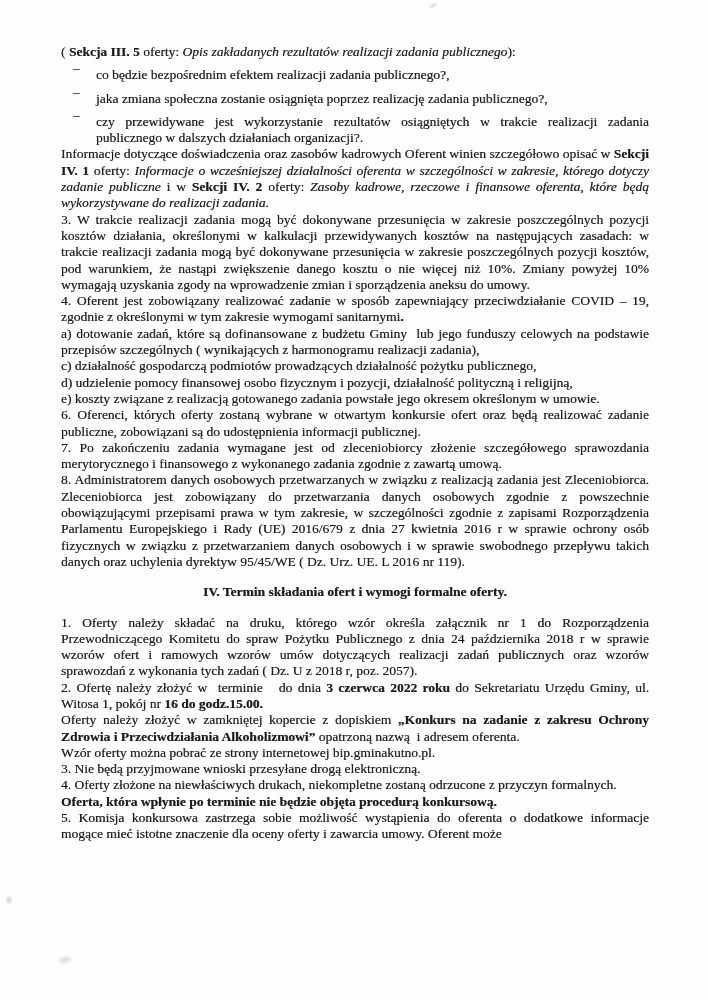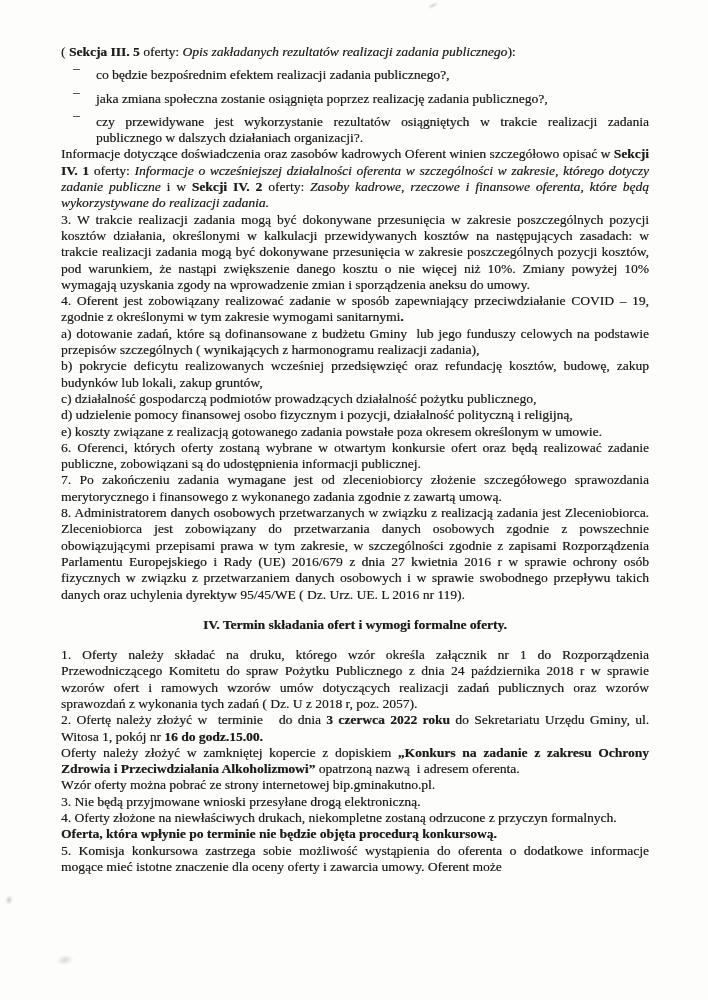--- a/index.html
+++ b/index.html
@@ -47,24 +47,23 @@
         <span class="txt"><span>jaka zmiana społeczna zostanie osiągnięta poprzez realizację zadania publicznego?,</span></span>
       </div>
       <div class="block li">
         <span class="dash">–</span>
         <span class="txt"><span>czy przewidywane jest wykorzystanie rezultatów osiągniętych w trakcie realizacji zadania publicznego w dalszych działaniach organizacji?.</span></span>
       </div>
       <div class="block p"><span>Informacje dotyczące doświadczenia oraz zasobów kadrowych Oferent winien szczegółowo opisać w </span><span class="b">Sekcji IV. 1</span><span> oferty: </span><span class="i">Informacje o wcześniejszej działalności oferenta w szczególności w zakresie, którego dotyczy zadanie publiczne</span><span> i w </span><span class="b">Sekcji IV. 2</span><span> oferty: </span><span class="i">Zasoby kadrowe, rzeczowe i finansowe oferenta, które będą wykorzystywane do realizacji zadania.</span></div>
       <div class="block p"><span>3. W trakcie realizacji zadania mogą być dokonywane przesunięcia w zakresie poszczególnych pozycji kosztów działania, określonymi w kalkulacji przewidywanych kosztów na następujących zasadach: w trakcie realizacji zadania mogą być dokonywane przesunięcia w zakresie poszczególnych pozycji kosztów, pod warunkiem, że nastąpi zwiększenie danego kosztu o nie więcej niż 10%. Zmiany powyżej 10% wymagają uzyskania zgody na wprowadzenie zmian i sporządzenia aneksu do umowy.</span></div>
       <div class="block p"><span>4. Oferent jest zobowiązany realizować zadanie w sposób zapewniający przeciwdziałanie COVID – 19, zgodnie z określonymi w tym zakresie wymogami sanitarnymi</span><span class="b">.</span></div>
       <div class="block p"><span>a) dotowanie zadań, które są dofinansowane z budżetu Gminy &nbsp;lub jego funduszy celowych na podstawie przepisów szczególnych ( wynikających z harmonogramu realizacji zadania),</span></div>
-      <div class="block p"><span>b) pokrycie deficytu realizowanych wcześniej przedsięwzięć oraz refundację kosztów, budowę, zakup budynków lub lokali, zakup gruntów,</span></div>
       <div class="block p"><span>c) działalność gospodarczą podmiotów prowadzących działalność pożytku publicznego,</span></div>
       <div class="block p"><span>d) udzielenie pomocy finansowej osobo fizycznym i pozycji, działalność polityczną i religijną,</span></div>
-      <div class="block p"><span>e) koszty związane z realizacją gotowanego zadania powstałe poza okresem określonym w umowie.</span></div>
+      <div class="block p"><span>e) koszty związane z realizacją gotowanego zadania powstałe jego okresem określonym w umowie.</span></div>
       <div class="block p"><span>6. Oferenci, których oferty zostaną wybrane w otwartym konkursie ofert oraz będą realizować zadanie publiczne, zobowiązani są do udostępnienia informacji publicznej.</span></div>
       <div class="block p"><span>7. Po zakończeniu zadania wymagane jest od zleceniobiorcy złożenie szczegółowego sprawozdania merytorycznego i finansowego z wykonanego zadania zgodnie z zawartą umową.</span></div>
       <div class="block p"><span>8. Administratorem danych osobowych przetwarzanych w związku z realizacją zadania jest Zleceniobiorca. Zleceniobiorca jest zobowiązany do przetwarzania danych osobowych zgodnie z powszechnie obowiązującymi przepisami prawa w tym zakresie, w szczególności zgodnie z zapisami Rozporządzenia Parlamentu Europejskiego i Rady (UE) 2016/679 z dnia 27 kwietnia 2016 r w sprawie ochrony osób fizycznych w związku z przetwarzaniem danych osobowych i w sprawie swobodnego przepływu takich danych oraz uchylenia dyrektyw 95/45/WE ( Dz. Urz. UE. L 2016 nr 119).</span></div>
       <div class="gap" style="height: 14px;"></div>
       <div class="block h"><span>IV. Termin składania ofert i wymogi formalne oferty.</span></div>
       <div class="gap" style="height: 14px;"></div>
       <div class="block p"><span>1. Oferty należy składać na druku, którego wzór określa załącznik nr 1 do Rozporządzenia Przewodniczącego Komitetu do spraw Pożytku Publicznego z dnia 24 października 2018 r w sprawie wzorów ofert i ramowych wzorów umów dotyczących realizacji zadań publicznych oraz wzorów sprawozdań z wykonania tych zadań ( Dz. U z 2018 r, poz. 2057).</span></div>
       <div class="block p"><span>2. Ofertę należy złożyć w &nbsp;terminie &nbsp; do dnia </span><span class="b">3 czerwca 2022 roku</span><span> do Sekretariatu Urzędu Gminy, ul. Witosa 1, pokój nr </span><span class="b">16 do godz.15.00.</span></div>
       <div class="block p"><span>Oferty należy złożyć w zamkniętej kopercie z dopiskiem </span><span class="b">„Konkurs na zadanie z zakresu Ochrony Zdrowia i Przeciwdziałania Alkoholizmowi”</span><span> opatrzoną nazwą &nbsp;i adresem oferenta.</span></div>
       <div class="block p"><span>Wzór oferty można pobrać ze strony internetowej bip.gminakutno.pl.</span></div>

